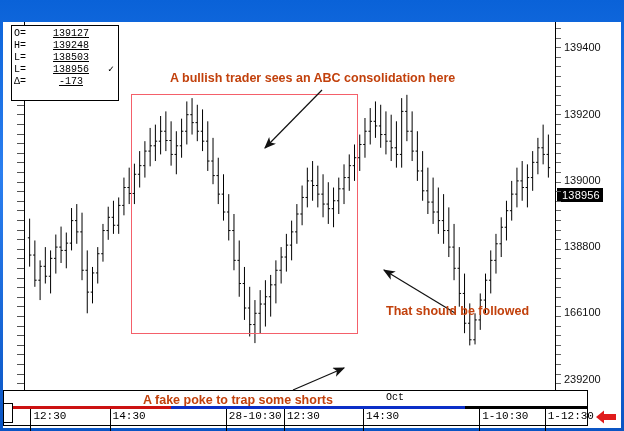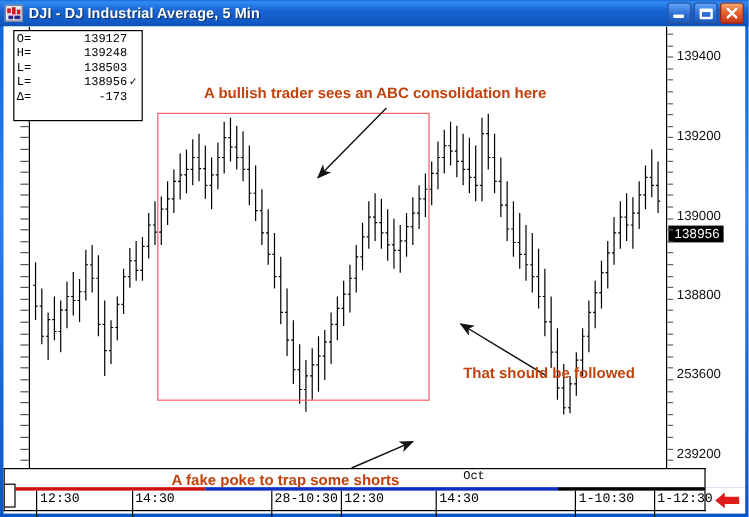--- a/index.html
+++ b/index.html
@@ -124,21 +124,21 @@
     box-sizing:border-box;
     padding:2px 3px 0 2px;
     font-family:"Liberation Mono","DejaVu Sans Mono",monospace;
     font-size:10px;
     line-height:12px;
     color:#000;
     z-index:6;
   }
   .quote-row{display:flex;white-space:nowrap;}
   .quote-lab{width:22px;flex:0 0 auto;}
-  .quote-val{flex:1 1 auto;text-align:right;padding-right:2px;}
+  .quote-val{flex:1 1 auto;text-align:center;padding-right:2px;text-decoration:underline;}
   .quote-check{flex:0 0 auto;width:7px;text-align:left;}
 
   
   .price-scale{
     position:absolute;
     left:552px; top:0;
     width:66px; height:384px;
     background:#ffffff;
     border-left:1px solid #000;
     box-sizing:border-box;
@@ -238,38 +238,20 @@
     position:absolute;left:0;top:0;width:552px;height:384px;
     z-index:2;
   }
 </style>
 </head>
 <body>
 
 <div id="app">
   <div class="window">
 
-    <div class="titlebar">
-      <span class="title-icon">
-        <i></i>
-          <i></i>
-          <i></i>
-          <i></i>
-          <i></i>
-      </span>
-      <span class="title-text">DJI - DJ Industrial Average, 5 Min</span>
-      <span class="win-btns">
-        <span class="wb min"></span>
-        <span class="wb max"></span>
-        <span class="wb close">
-            <span></span>
-            <span></span>
-          </span>
-      </span>
-    </div>
 
     <div class="client">
 
       <div class="chart-area">
         <div class="axis-left"></div>
         <div class="axis-left-ticks" id="left-ticks">
             <i style="top: 6px;"></i>
             <i style="top: 15.6px;"></i>
             <i style="top: 25.2px;"></i>
             <i style="top: 34.8px;"></i>
@@ -859,21 +841,21 @@
         <div class="anno" style="left:140px;top:370px;">A fake poke to trap some shorts</div>
         <div class="anno" style="left:383px;top:281px;">That should be followed</div>
       </div>
 
       <div class="price-scale" id="price-scale">
         <div class="ps-current" id="ps-current" style="top: 166.462px;">138956</div>
       <div class="ps-label" style="top: 19.4828px;">139400</div>
           <div class="ps-label" style="top: 85.6897px;">139200</div>
           <div class="ps-label" style="top: 151.897px;">139000</div>
           <div class="ps-label" style="top: 218.103px;">138800</div>
-          <div class="ps-label" style="top: 284.31px;">253600</div>
+          <div class="ps-label" style="top: 284.31px;">166100</div>
           <div class="ps-label" style="top: 350.517px;">239200</div>
           <div class="ps-tick" style="top: 6px;"></div>
           <div class="ps-tick" style="top: 15.6px;"></div>
           <div class="ps-tick" style="top: 25.2px;"></div>
           <div class="ps-tick" style="top: 34.8px;"></div>
           <div class="ps-tick" style="top: 44.4px;"></div>
           <div class="ps-tick" style="top: 54px;"></div>
           <div class="ps-tick" style="top: 63.6px;"></div>
           <div class="ps-tick" style="top: 73.2px;"></div>
           <div class="ps-tick" style="top: 82.8px;"></div>

